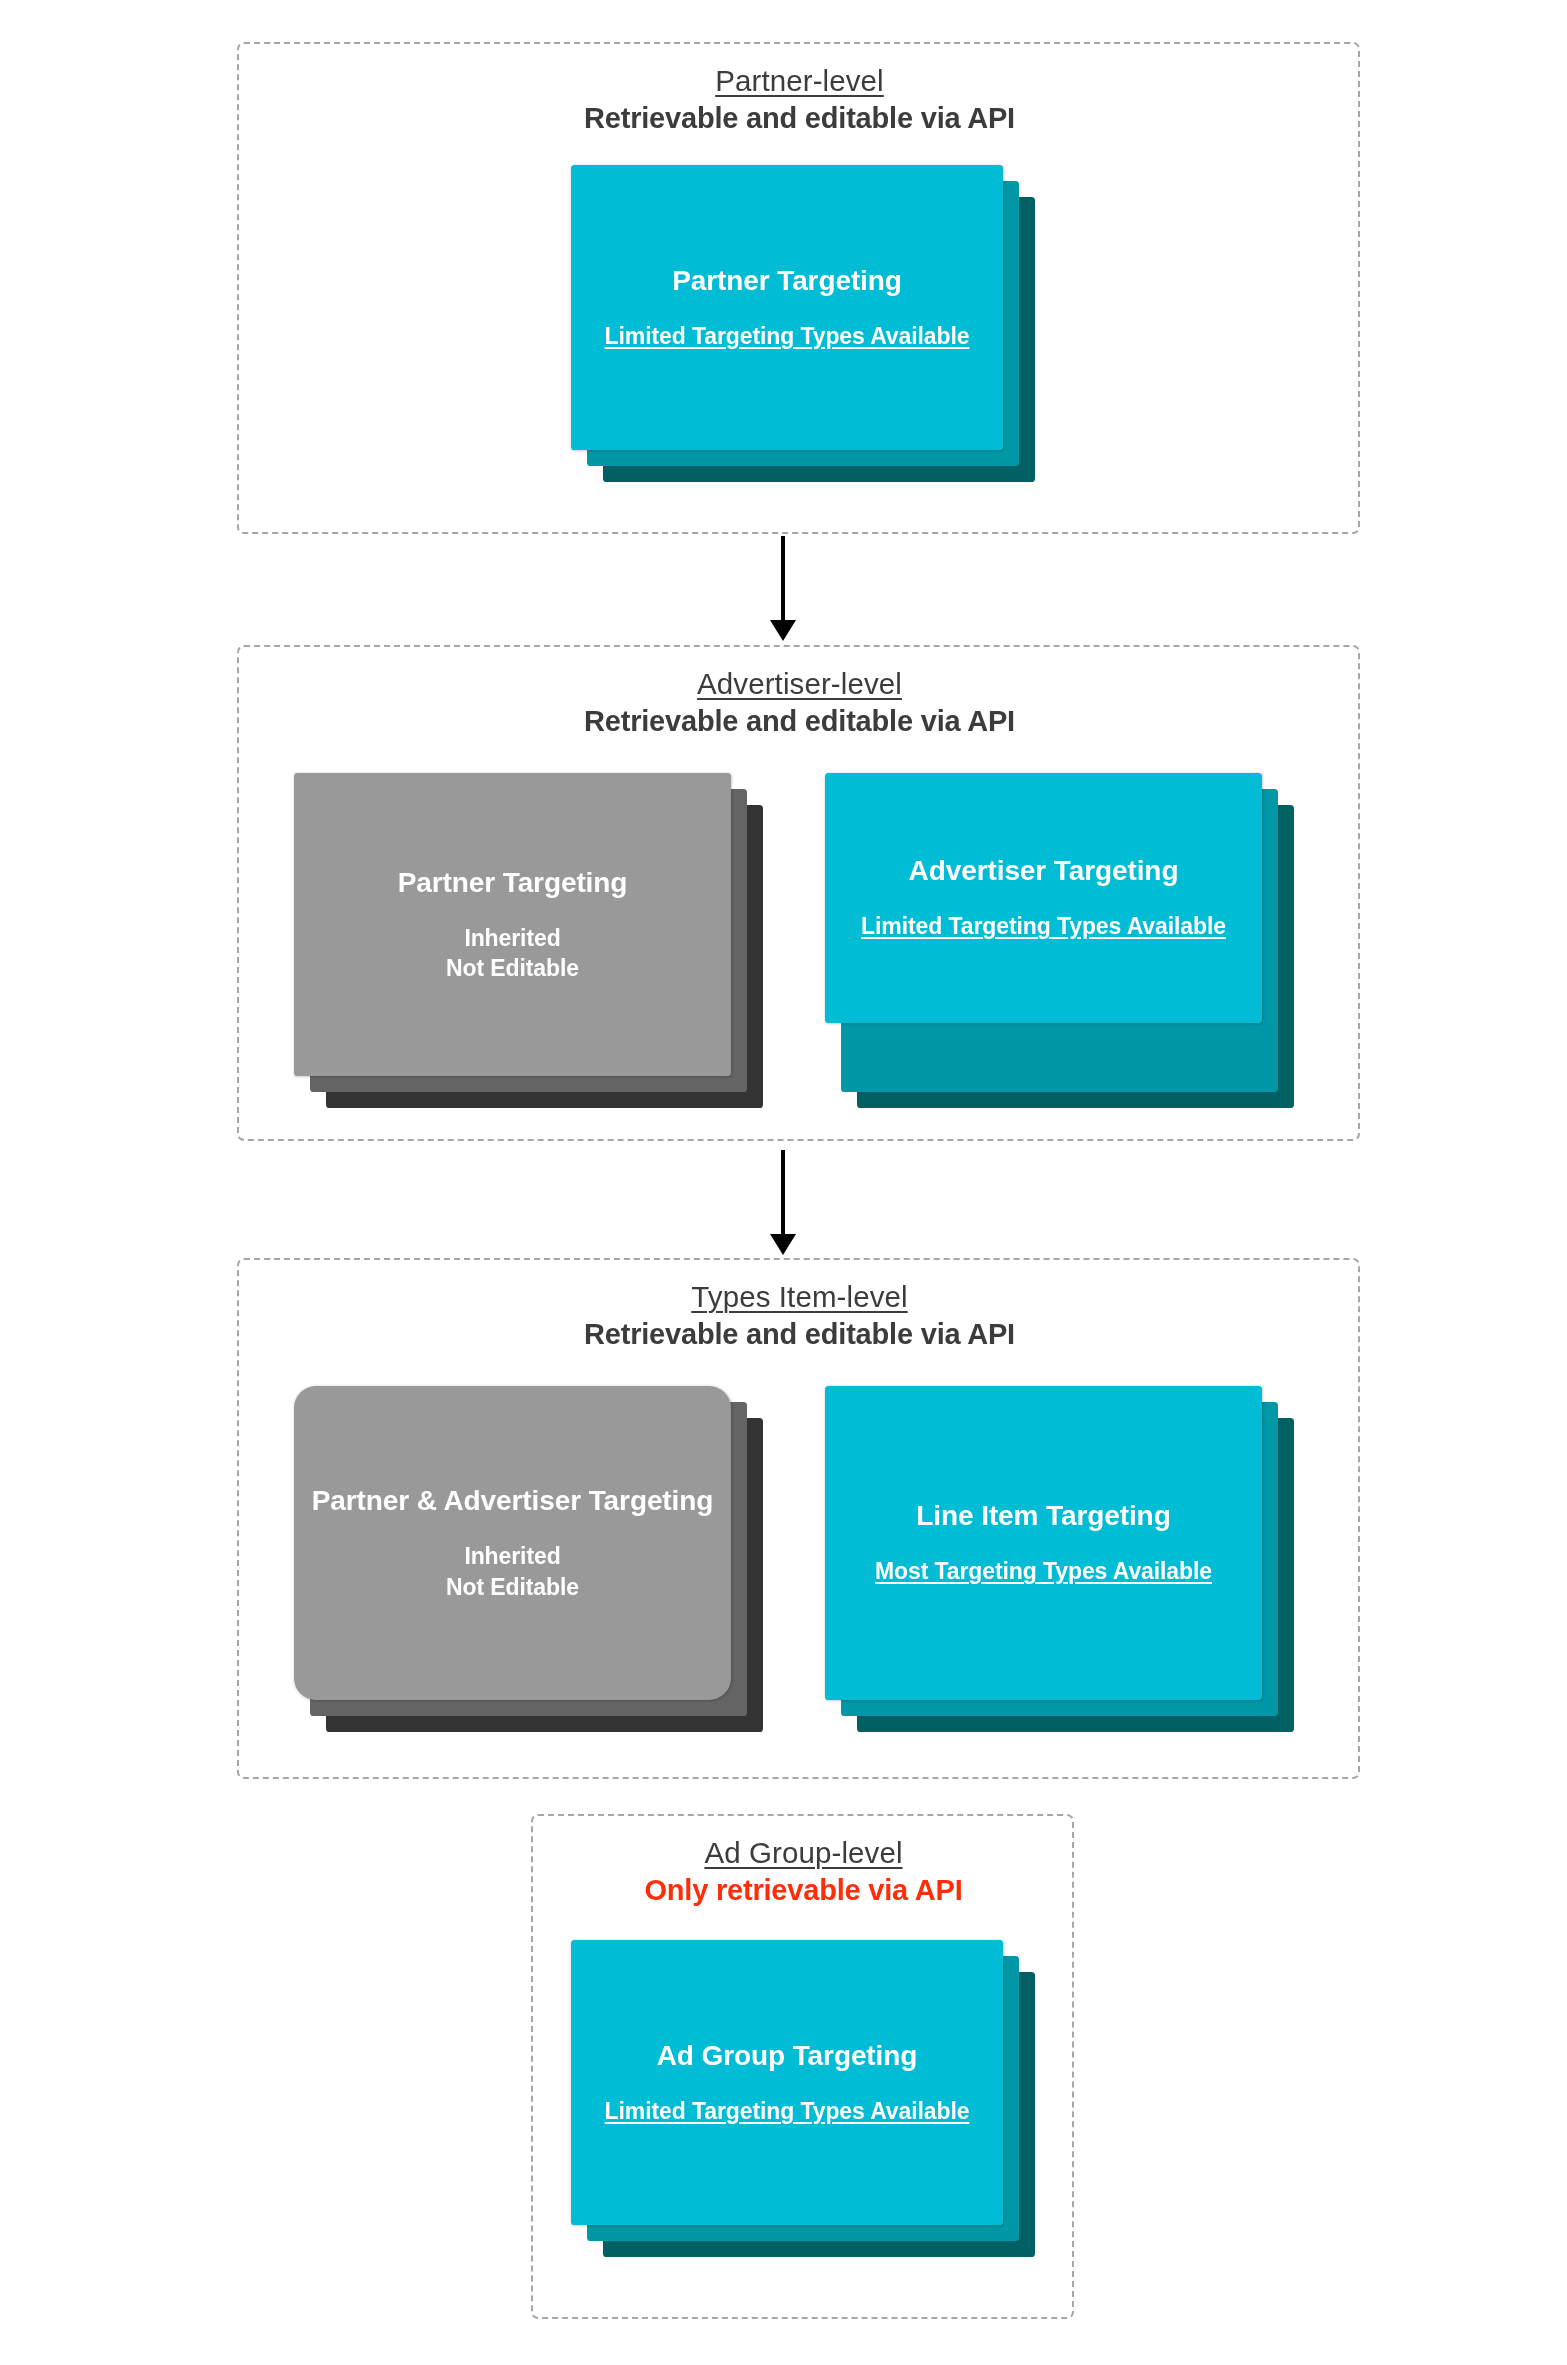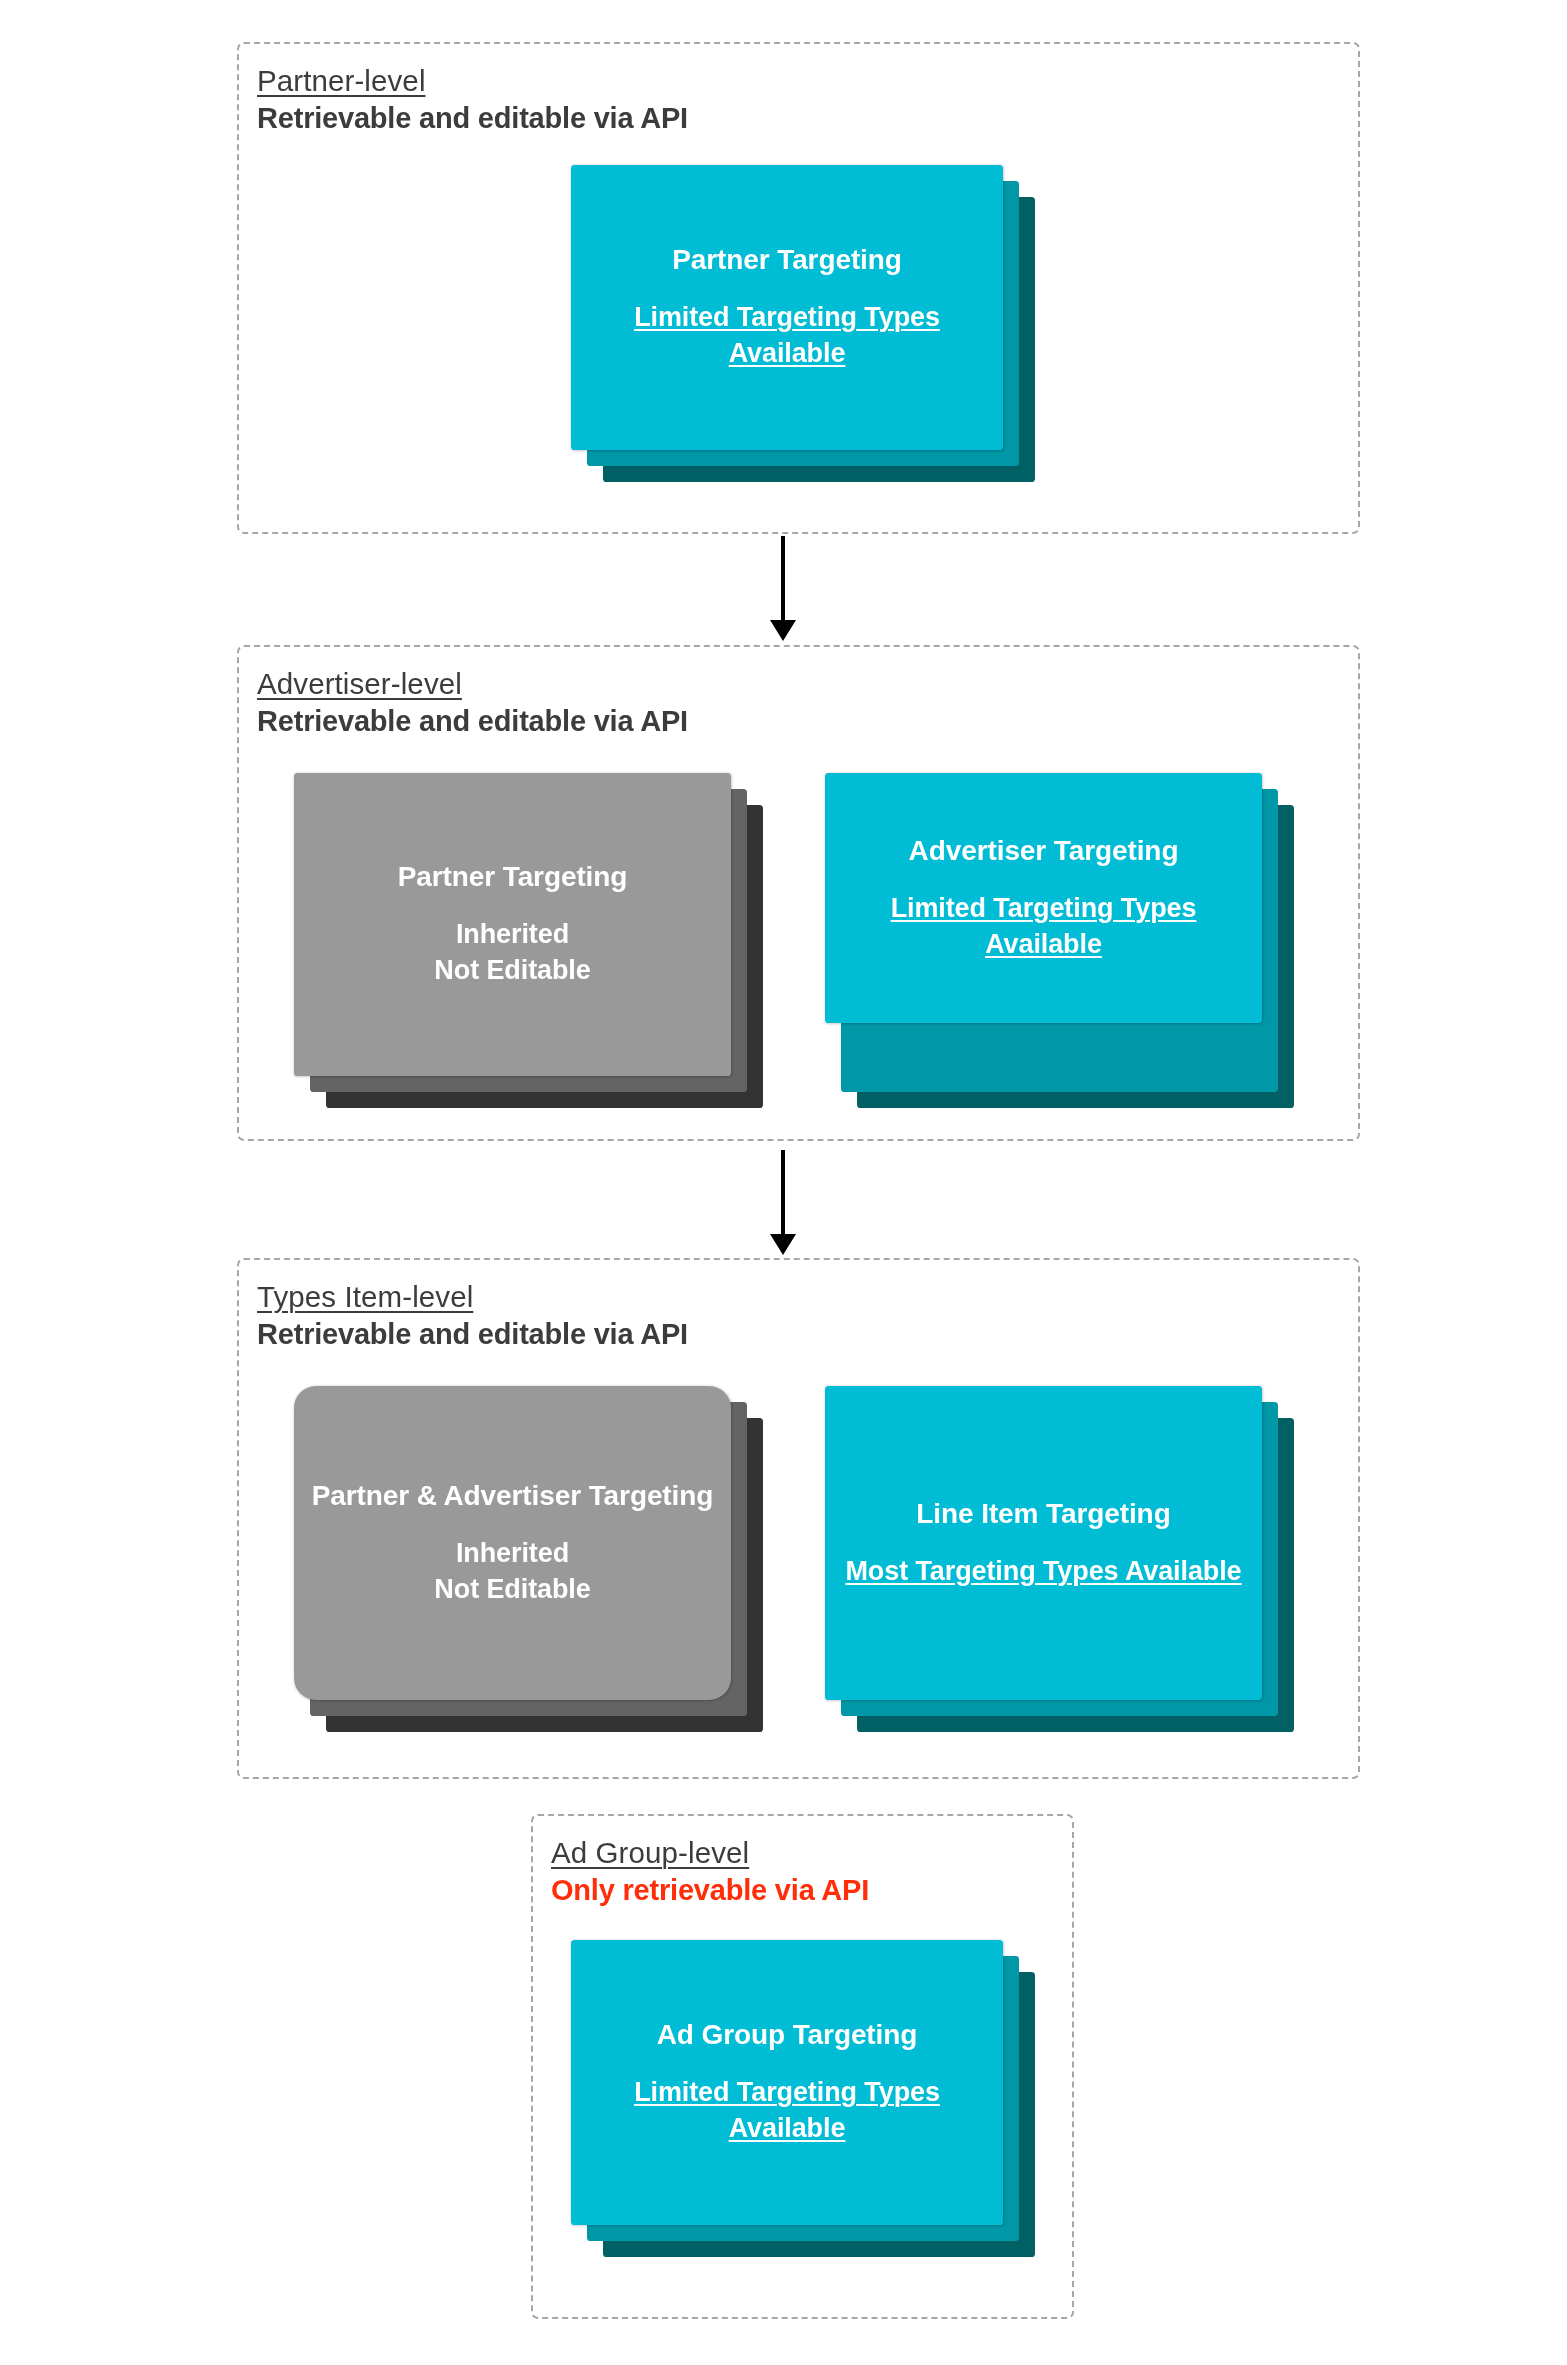--- a/index.html
+++ b/index.html
@@ -23,23 +23,23 @@
   
   .level-box {
     position: absolute;
     border: 2.7px dashed #a6a6a6;
     border-radius: 7.1px;
     background: #ffffff;
   }
 
   .level-header {
     position: absolute;
-    left: 18px;
+    left: 2px;
     right: 0;
-    text-align: left;
+    text-align: center;
     pointer-events: none;
   }
 
   .level-title {
     display: inline-block;
     font-size: 29.5px;
     font-weight: 400;
     color: #3c3c3c;
     text-decoration: underline;
     text-underline-offset: 3.6px;
@@ -94,21 +94,21 @@
     font-size: 28px;
     font-weight: 700;
     color: #ffffff;
     line-height: 1.22;
     letter-spacing: -0.1px;
     padding: 0 16px;
   }
 
   .card-note {
     margin-top: 23px;
-    font-size: 27px;
+    font-size: 23px;
     font-weight: 700;
     color: #ffffff;
     line-height: 1.32;
     letter-spacing: -0.1px;
     padding: 0 12.5px;
   }
   .card-note.u { text-decoration: underline; text-underline-offset: 2.7px; text-decoration-thickness: 1.8px; }
 
   
   .arrow {

